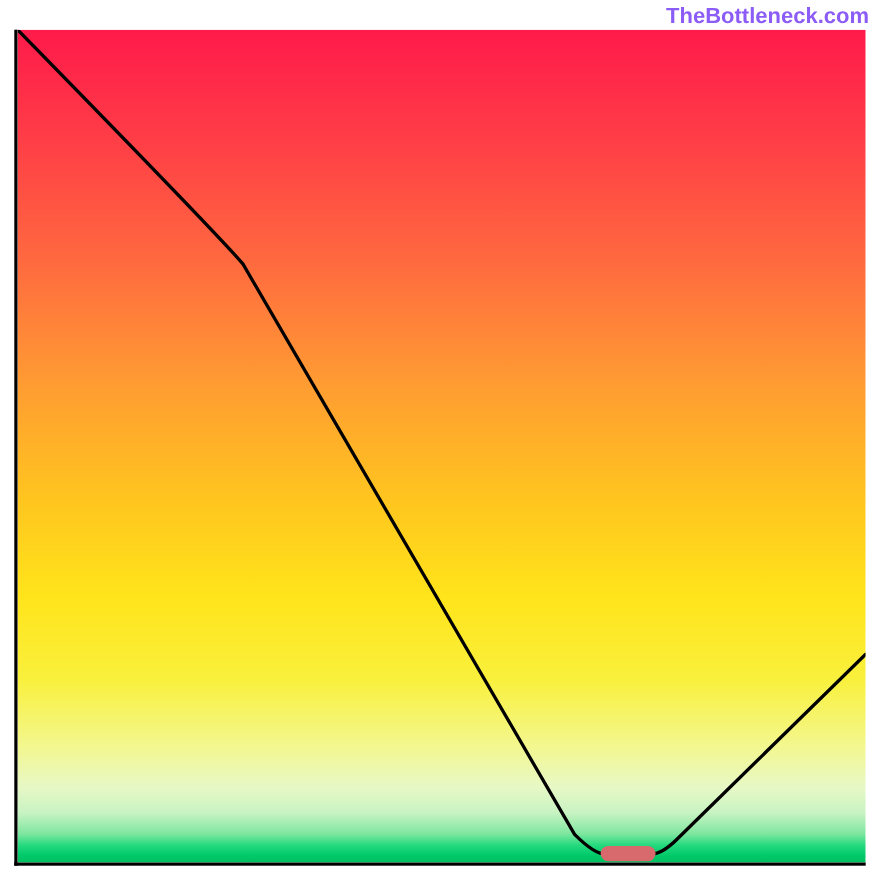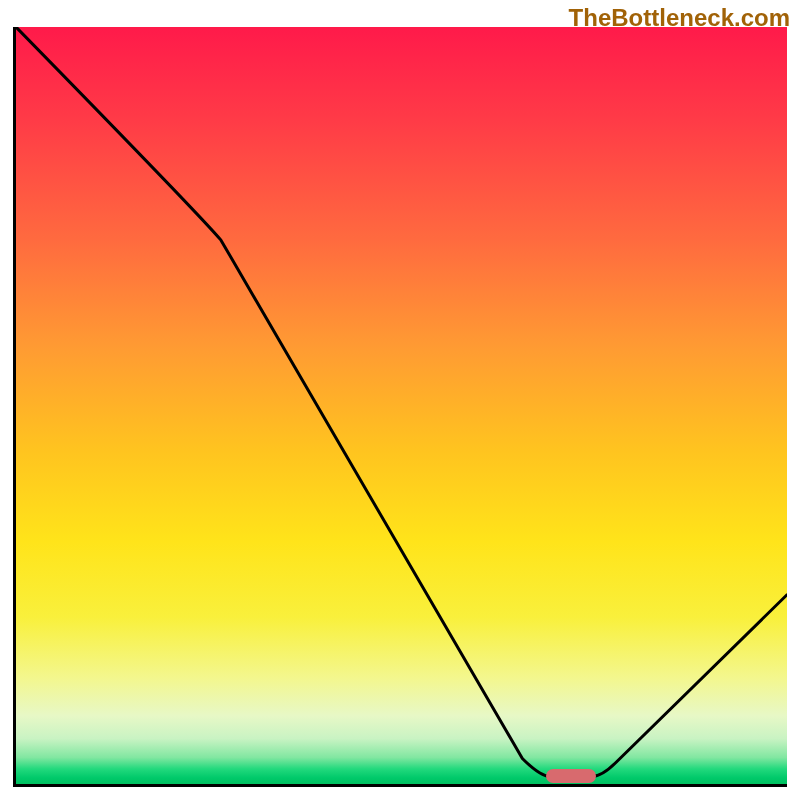--- a/index.html
+++ b/index.html
@@ -7,23 +7,23 @@
   .container {
     position: relative;
     width: 800px;
     height: 800px;
   }
   .watermark {
     position: absolute;
     top: 4px;
     right: 10px;
     font-family: Arial, Helvetica, sans-serif;
-    font-size: 24px;
+    font-size: 20px;
     font-weight: 600;
-    color: #a16207;
+    color: #8b5cf6;
     z-index: 5;
   }
   .plot-frame {
     position: absolute;
     left: 13px;
     top: 27px;
     width: 774px;
     height: 760px;
     background: #fff;
     border: 3px solid #000;

